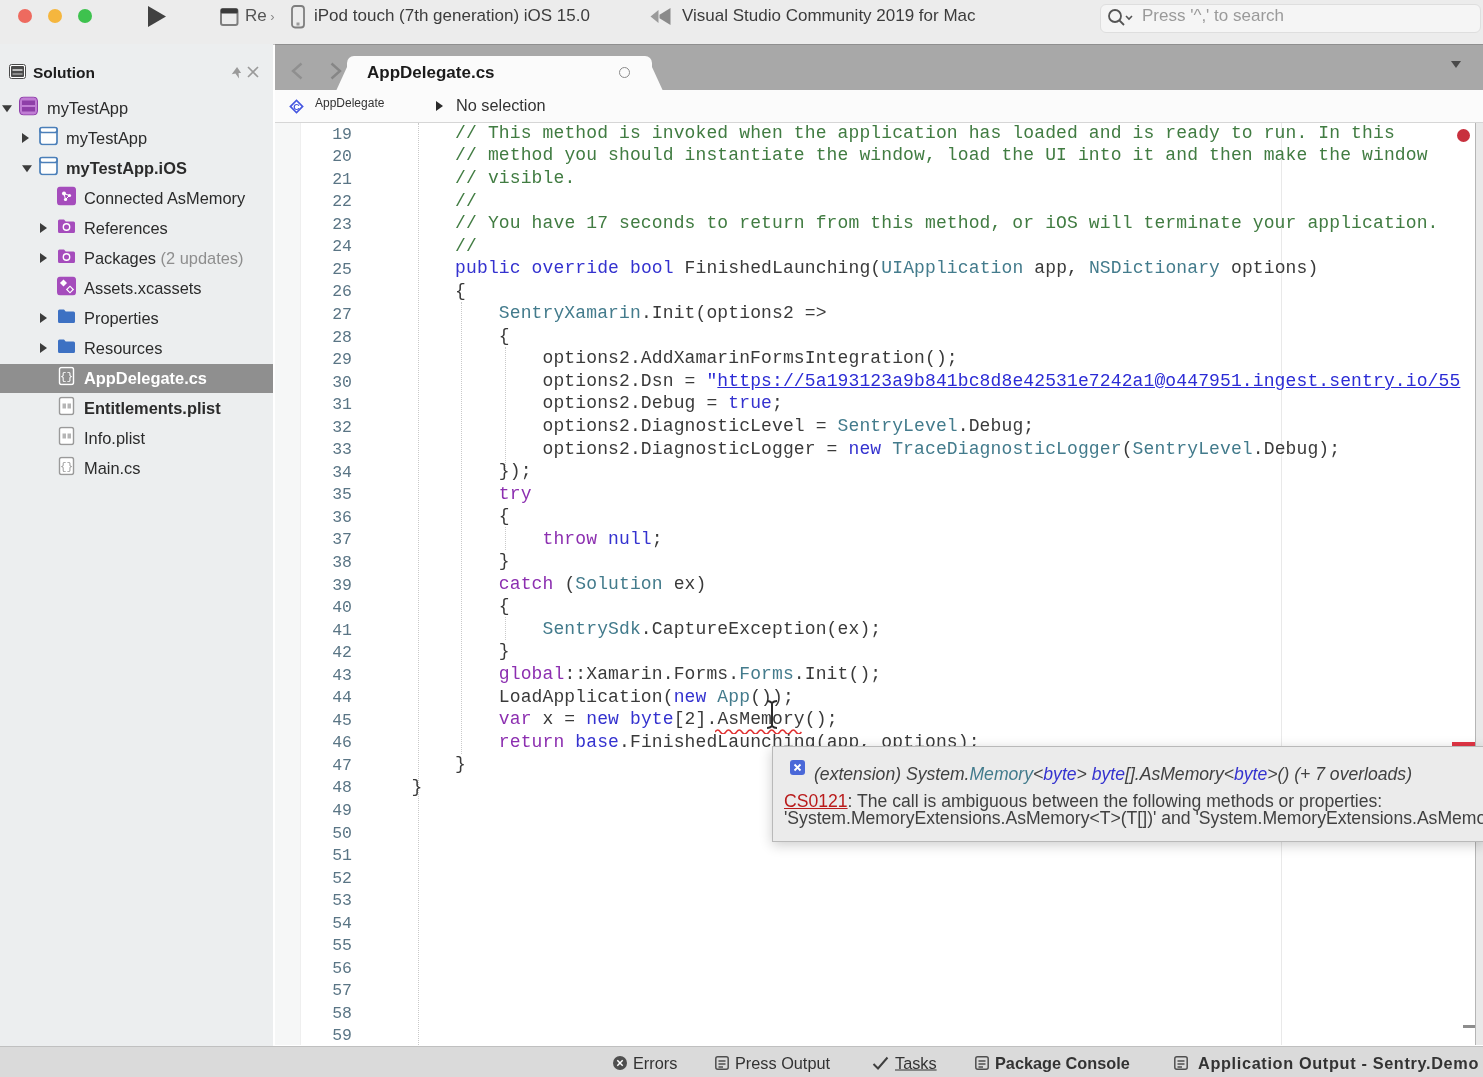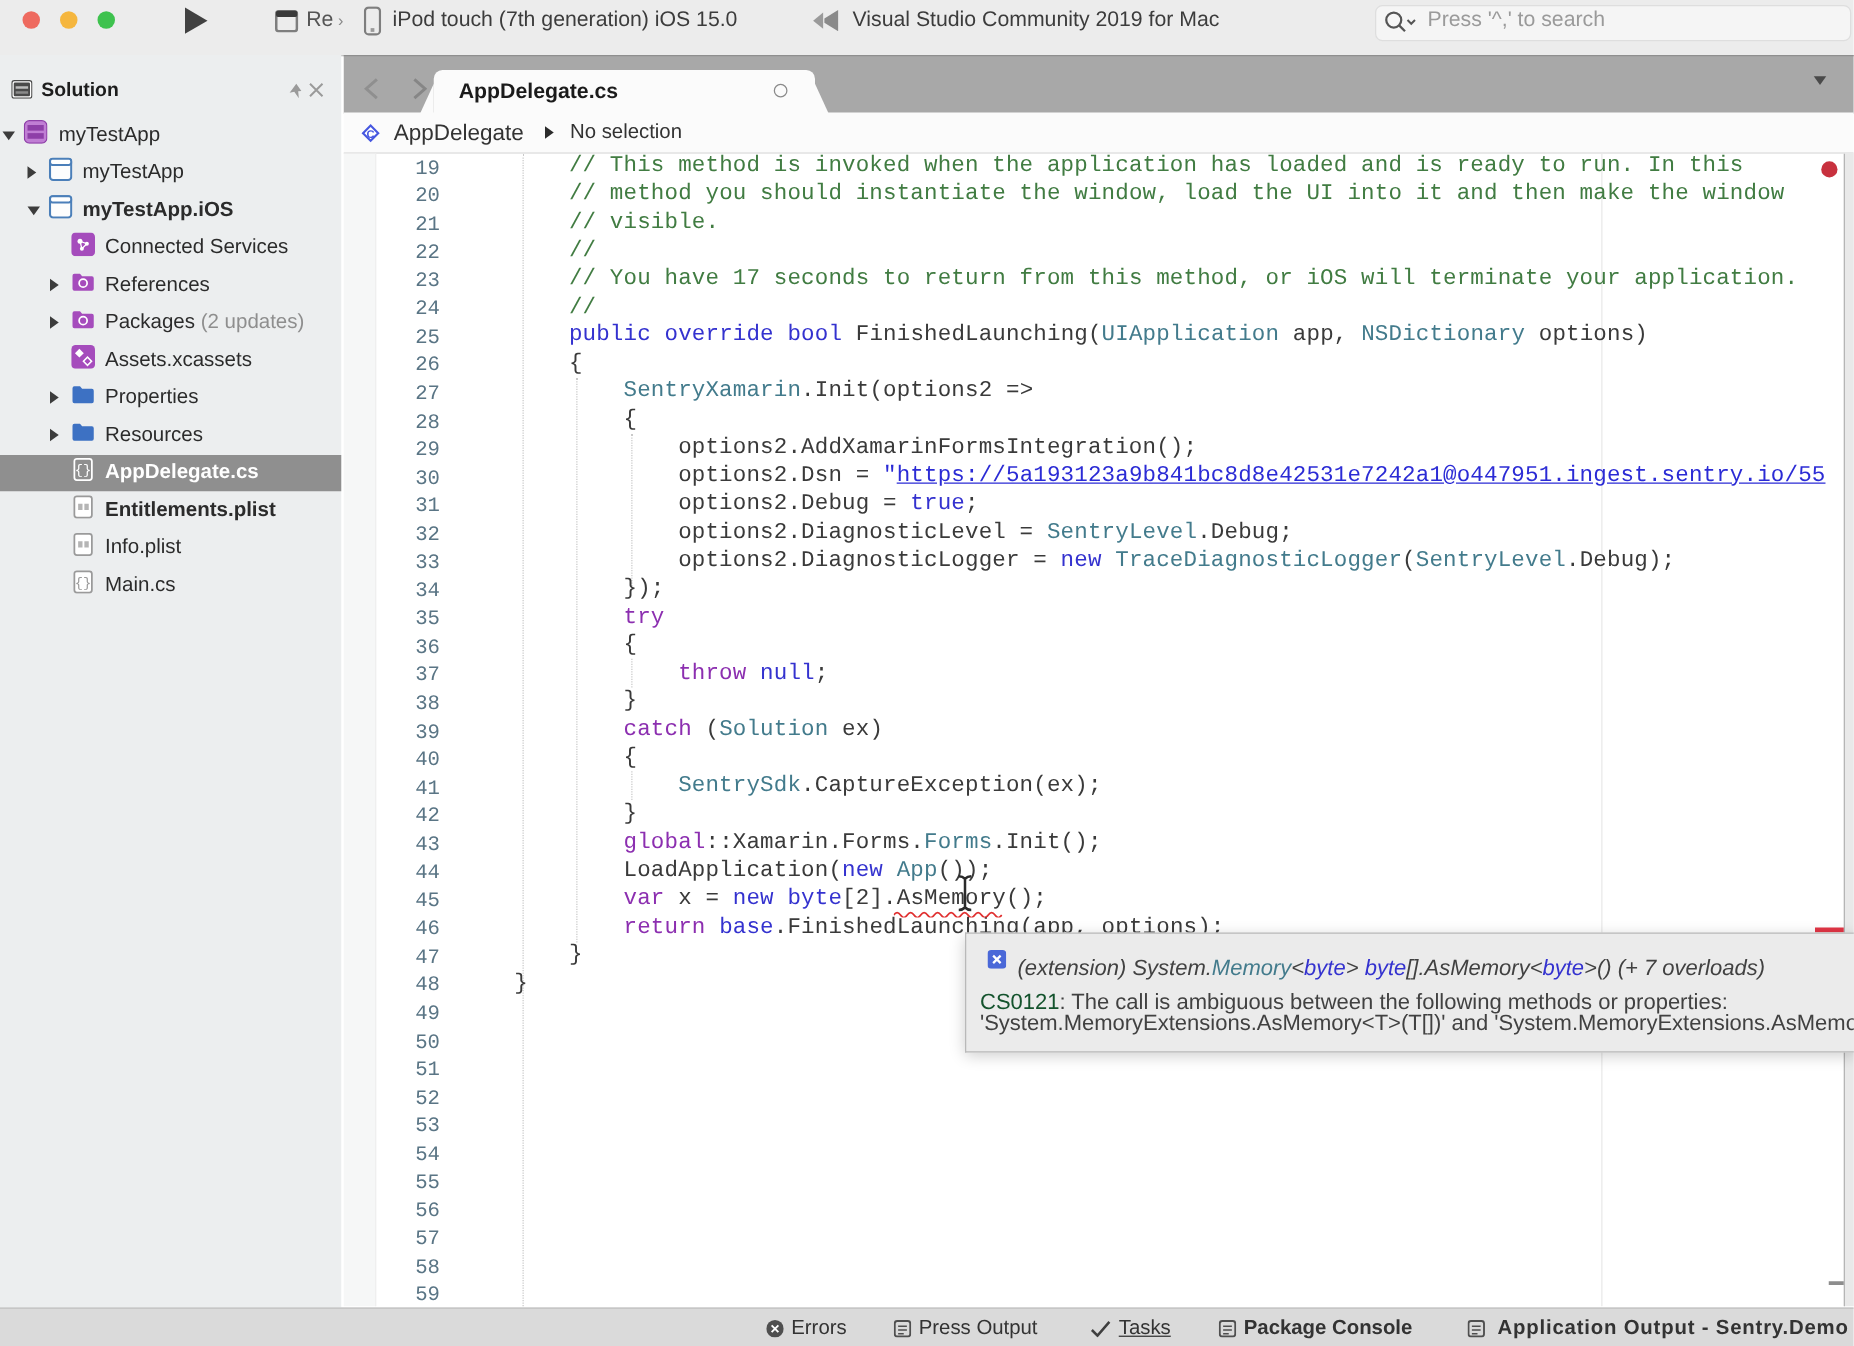--- a/index.html
+++ b/index.html
@@ -142,21 +142,21 @@
           <div class="lbl" style="left:66px;font-weight:bold;">myTestApp.iOS</div>
         </div>
         <div class="row" style="top:139px;">
           <div class="ico" style="left:57px;"><svg width="19" height="19">
               <rect width="19" height="19" rx="3.5" fill="#a54cbc"></rect>
               <circle cx="7" cy="7" r="2" fill="#fff"></circle>
               <circle cx="12.5" cy="9" r="1.6" fill="#fff"></circle>
               <circle cx="8.5" cy="13" r="1.6" fill="#fff"></circle>
               <path d="M7 7 L12.5 9 L8.5 13 Z" fill="none" stroke="#fff" stroke-width="1"></path>
             </svg></div>
-          <div class="lbl" style="left:84px;">Connected Services</div>
+          <div class="lbl" style="left:84px;">Connected AsMemory</div>
         </div>
         <div class="row" style="top:169px;">
           <div class="tri right" style="left:40px;"></div>
           <div class="ico" style="left:57px;"><svg width="19" height="19">
               <path d="M1 4.5 Q1 3 2.5 3 L7 3 L8.7 5 L16.5 5 Q18 5 18 6.5 L18 15 Q18 16.5 16.5 16.5 L2.5 16.5 Q1 16.5 1 15 Z" fill="#a54cbc"></path>
               <circle cx="9.5" cy="10.5" r="3.2" fill="none" stroke="#fff" stroke-width="1.4"></circle>
             </svg></div>
           <div class="lbl" style="left:84px;">References</div>
         </div>
         <div class="row" style="top:199px;">
@@ -236,21 +236,21 @@
       <div class="dot"></div>
     </div>
     <div class="abs" style="right:22px;top:16px;width:0;height:0;border-left:5.5px solid transparent;border-right:5.5px solid transparent;border-top:7px solid #4a4a4a;"></div>
   </div>
 
   <div class="abs" id="crumb">
     <svg class="abs" style="left:13px;top:8px;" width="17" height="17">
         <rect x="4.2" y="4.2" width="8.6" height="8.6" fill="#fff" stroke="#4657e0" stroke-width="1.7" transform="rotate(45 8.5 8.5)"></rect>
         <text x="8.5" y="12" font-size="9" font-weight="bold" fill="#4657e0" text-anchor="middle" font-family="Liberation Sans">C</text>
       </svg>
-    <div class="abs" style="left:40px;top:6px;font-size:18px;color:#333;">AppDelegate</div>
+    <div class="abs" style="left:40px;top:6px;font-size:12px;color:#333;">AppDelegate</div>
     <div class="abs" style="left:161px;top:11px;width:0;height:0;border-top:5px solid transparent;border-bottom:5px solid transparent;border-left:7px solid #2b2b2b;"></div>
     <div class="abs" style="left:181px;top:6px;font-size:16.3px;color:#333;">No selection</div>
   </div>
 
   <div class="abs" id="editor">
     <div class="abs" id="marginstrip"></div>
     <div class="abs" id="ruler"></div>
     <div class="abs ig" style="left:142.5px;top:0;height:922px;"></div>
     <div class="abs ig" style="left:186px;top:179px;height:452px;"></div>
     <div class="abs ig" style="left:229.5px;top:224px;height:124px;"></div>
@@ -341,21 +341,21 @@
     <div class="abs" id="reddash"></div>
     <div class="abs" id="graydash"></div>
   </div>
 
   <div class="abs" id="tooltip">
     <svg class="abs" style="left:17px;top:13px;" width="15" height="15">
         <rect width="15" height="15" rx="3" fill="#4a68d8"></rect>
         <path d="M4.5 4.5 L10.5 10.5 M10.5 4.5 L4.5 10.5" stroke="#fff" stroke-width="1.8"></path>
       </svg>
     <div class="abs" style="left:41px;top:17px;white-space:nowrap;font-style:italic;">(extension) System.<span class="t">Memory</span>&lt;<span class="k">byte</span>&gt; <span class="k">byte</span>[].AsMemory&lt;<span class="k">byte</span>&gt;() (+ 7 overloads)</div>
-    <div class="abs" style="left:11px;top:44px;white-space:nowrap;"><span style="color:#14532d;">CS0121</span>: The call is ambiguous between the following methods or properties:</div>
+    <div class="abs" style="left:11px;top:44px;white-space:nowrap;"><span style="color:#b91c1c;text-decoration:underline;">CS0121</span>: The call is ambiguous between the following methods or properties:</div>
     <div class="abs" style="left:11px;top:61px;white-space:nowrap;">'System.MemoryExtensions.AsMemory&lt;T&gt;(T[])' and 'System.MemoryExtensions.AsMemo</div>
   </div>
 
   <div class="abs" id="bottombar">
     <svg class="abs" style="left:613px;top:9px;" width="14" height="14">
         <circle cx="7" cy="7" r="7" fill="#4f4f4f"></circle>
         <path d="M4.3 4.3 L9.7 9.7 M9.7 4.3 L4.3 9.7" stroke="#fff" stroke-width="1.5"></path>
       </svg>
     <div class="item" style="left:633px;">Errors</div>
     <svg class="abs" style="left:715px;top:9px;" width="14" height="14">

